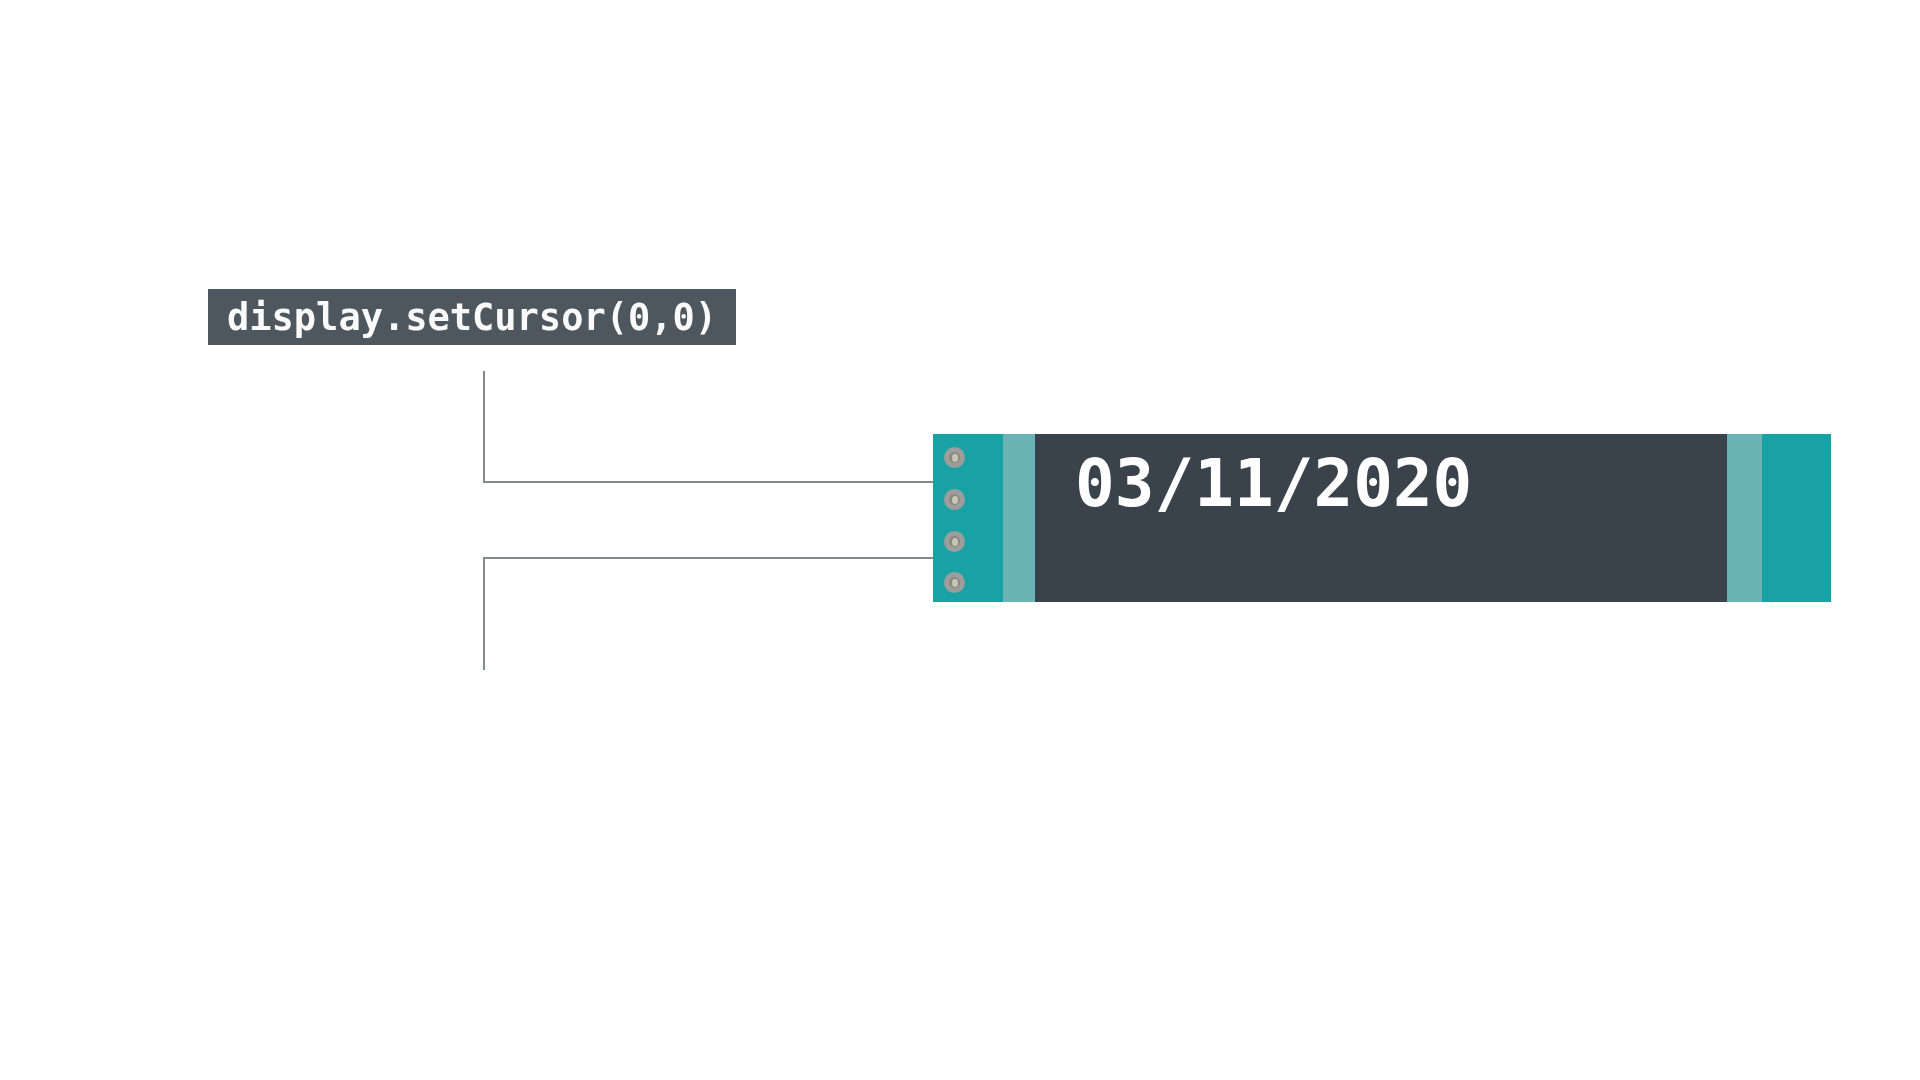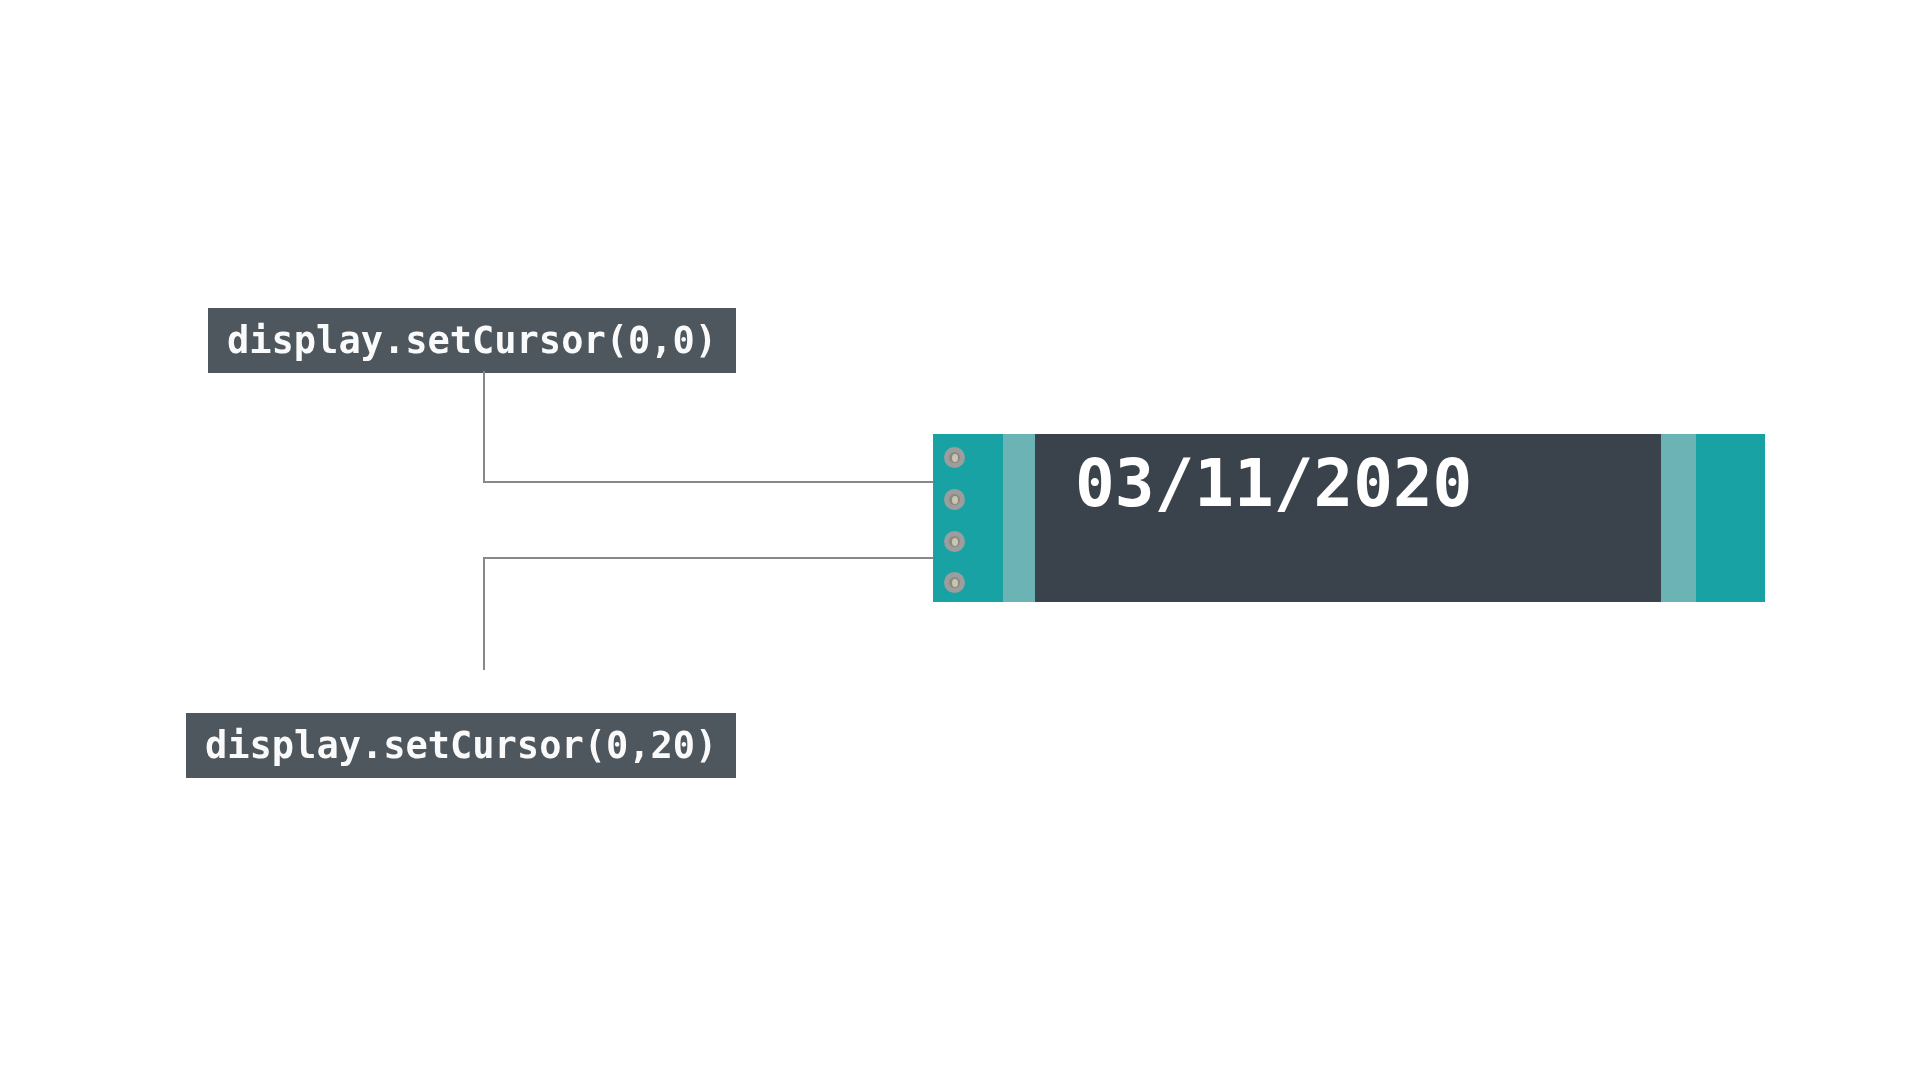--- a/index.html
+++ b/index.html
@@ -20,26 +20,25 @@
     width:1920px;height:1080px;
     background:var(--bg);
     font-family:"DejaVu Sans Mono","Liberation Mono",monospace;
     overflow:hidden;
   }
   .canvas{position:relative;width:1920px;height:1080px;background:var(--bg);}
 
   
   .label-box{
     position:absolute;
-    height:65px;
+    height:56px;
     background:var(--box);
     display:flex;align-items:center;
     padding:0 19px;
     box-sizing:border-box;
-    margin-top:19px;
   }
   .label-box .code-text{
     color:var(--text);
     font-size:37px;
     font-weight:bold;
     white-space:nowrap;
     letter-spacing:0px;
   }
   .label-top{left:208px;top:289px;}
   .label-bottom{left:186px;top:694px;}
@@ -61,21 +60,21 @@
 
   
   .c2-h1{left:483px;top:557px;width:554px;}
   .c2-dot{left:1037px;top:556px;width:22px;}
   .c2-v{left:483px;top:557px;height:113px;}
 
   
   .module{
     position:absolute;
     left:933px;top:434px;
-    width:832px;height:168px;
+    width:898px;height:168px;
     display:flex;flex-direction:row;
   }
   .strip{height:100%;}
   .strip-teal-left{width:70px;background:var(--teal);position:relative;}
   .strip-light-left{width:32px;background:var(--teal-light);}
   .strip-light-right{width:35px;background:var(--teal-light);}
   .strip-teal-right{width:69px;background:var(--teal);}
   .screen{
     flex:1;
     background:var(--screen);
@@ -119,23 +118,20 @@
 </style>
 </head>
 <body>
 
 <div class="canvas">
 
   <div class="label-box label-top">
     <span class="code-text">display.setCursor(0,0)</span>
   </div>
 
-  <div class="label-box label-bottom">
-    <span class="code-text">display.setCursor(0,20)</span>
-  </div>
 
   <div class="conn-seg conn-v c1-v"></div>
   <div class="conn-seg conn-h c1-h1"></div>
   <div class="conn-dotted c1-dot"></div>
   <div class="conn-seg conn-h c1-h2"></div>
 
   <div class="conn-seg conn-h c2-h1"></div>
   <div class="conn-dotted c2-dot"></div>
   <div class="conn-seg conn-v c2-v"></div>
 

